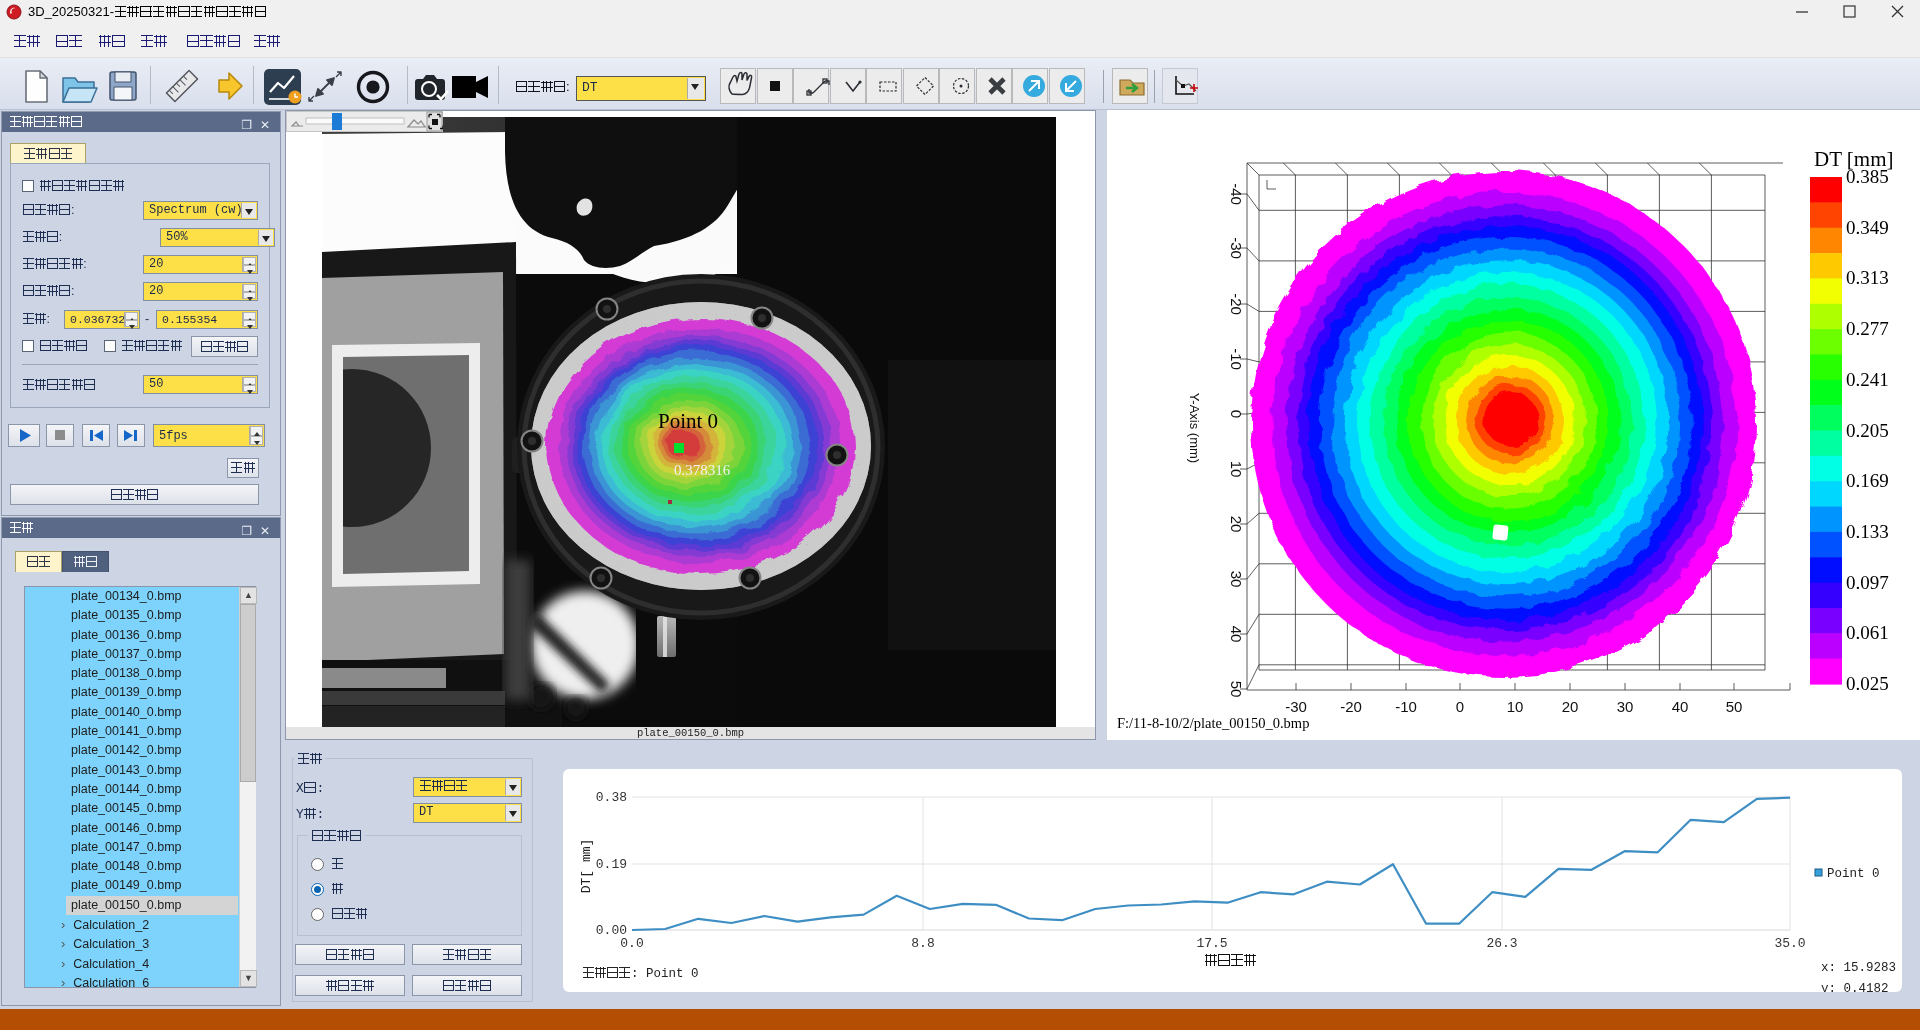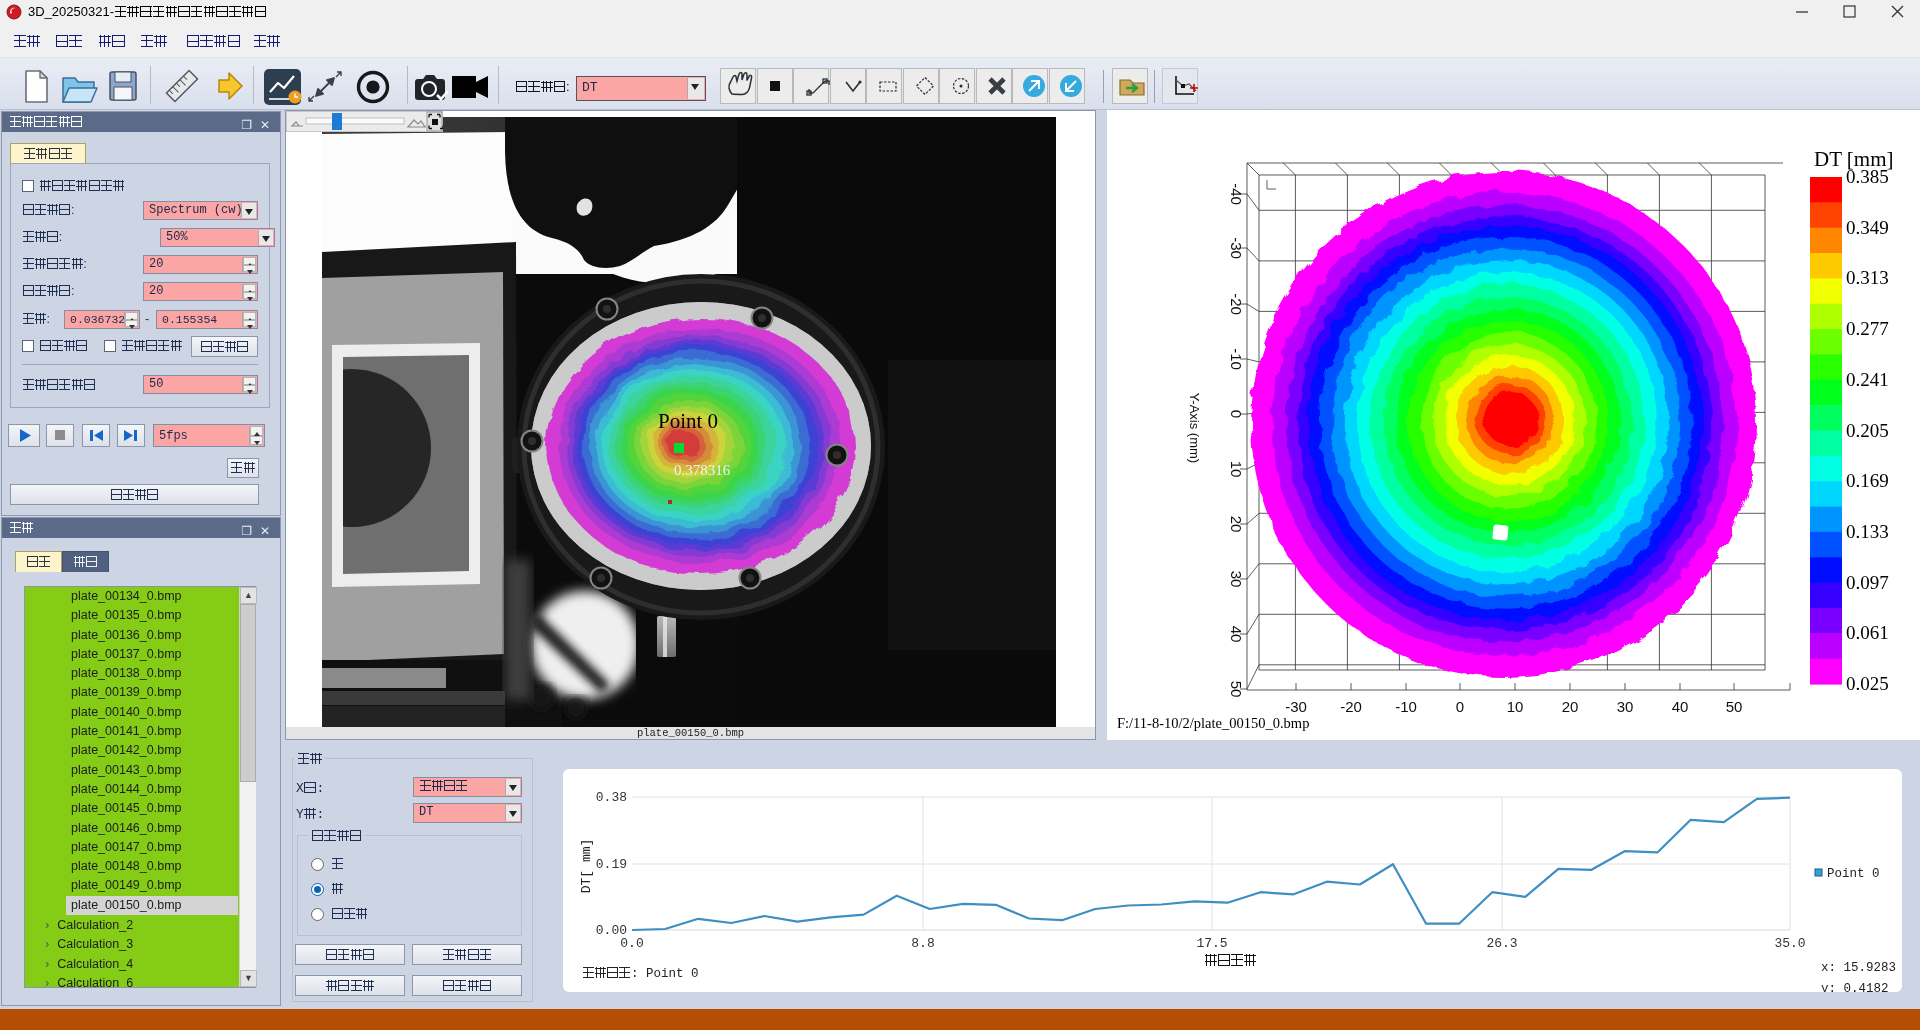--- a/index.html
+++ b/index.html
@@ -14,36 +14,36 @@
 linear-gradient(currentColor,currentColor) 0 8%/100% 9% no-repeat,
 linear-gradient(currentColor,currentColor) 0 62%/100% 9% no-repeat,
 linear-gradient(currentColor,currentColor) 47% 0/9% 100% no-repeat}
 .zh b.v2{background:linear-gradient(currentColor,currentColor) 0 0/9% 100% no-repeat,
 linear-gradient(currentColor,currentColor) 100% 0/9% 100% no-repeat,
 linear-gradient(currentColor,currentColor) 0 0/100% 9% no-repeat,
 linear-gradient(currentColor,currentColor) 0 52%/100% 9% no-repeat,
 linear-gradient(currentColor,currentColor) 0 100%/100% 9% no-repeat}
 .ptitle{height:20px;background:#5b6a89;color:#fff;font-size:12.5px;line-height:20px;padding-left:7px}
 .ptitle .ic{position:absolute;top:3px;color:#e8ecf4;font-size:12px}
-.combo{position:absolute;background:#fca5a5;border:1px solid #828ea4;font-family:"Liberation Mono",monospace;font-size:12px;color:#1b2a4a}
+.combo{position:absolute;background:#fde047;border:1px solid #828ea4;font-family:"Liberation Mono",monospace;font-size:12px;color:#1b2a4a}
 .combo span{position:absolute;left:5px;top:1px;white-space:nowrap}
 .dd{position:absolute;right:1px;top:1px;bottom:1px;width:15px;background:#e8e8e8;border-left:1px solid #aaa}
 .dd:after{content:"";position:absolute;left:3px;top:6px;border:4px solid transparent;border-top:6px solid #222}
 .sp{position:absolute;right:1px;top:1px;bottom:1px;width:14px;background:#ececec;border-left:1px solid #aaa}
 .sp i{position:absolute;left:0;right:0;height:50%;border:1px solid #b4b4b4;background:#f2f2f2}
 .sp i.dn{top:50%}
 .sp i:after{content:"";position:absolute;left:3px;border:3px solid transparent}
 .sp i.up:after{top:2px;border-bottom:4px solid #333}
 .sp i.dn:after{top:4px;border-top:4px solid #333}
 .lbl{position:absolute;font-size:12.5px;color:#1c2c50;white-space:nowrap}
 .btn{position:absolute;background:linear-gradient(#f4f5f8,#dde1e9);border:1px solid #8b96ab;font-size:12.5px;color:#1c2c50;text-align:center}
 .cbx{position:absolute;width:12px;height:12px;background:#fff;border:1px solid #5a6576}
 .gb{position:absolute;border:1px solid #9aa6bb}
 .li{height:19.3px;line-height:19.3px;font-size:12.5px;color:#1d1d1d;padding-left:46px;white-space:nowrap}
-.li.c{padding-left:20px}
+.li.c{padding-left:36px}
 .li .ar{color:#555;margin-right:8px;font-size:13px}
 .tabY{position:absolute;background:#fdf4cb;border:1px solid #a8a269;border-bottom:none;color:#2b3246;font-size:12.5px;text-align:center;line-height:20px}
 .tabD{position:absolute;background:#50607f;border:1px solid #44526d;border-bottom:none;color:#f0f2f6;font-size:12.5px;text-align:center;line-height:20px}
 .tbtn{position:absolute;width:36px;height:36px;top:68px;background:#ececec;border:1px solid #b9b9b9}
 .mono{font-family:"Liberation Mono",monospace}
 </style></head><body>
 <div id="win">
 <div class="abs" style="left:0;top:0;width:1920px;height:57px;background:#f0f0f0"></div>
     <svg class="abs" style="left:6px;top:4px" width="16" height="16">
       <circle cx="8" cy="8" r="7" fill="#cf1b24"></circle>
@@ -247,21 +247,21 @@
         <i class="up"></i>
         <i class="dn"></i>
       </div>
     </div>
     <div class="btn zh" style="left:227px;top:458px;width:32px;height:20px;line-height:19px"><b class="v0"></b><b class="v1"></b></div>
     <div class="btn zh" style="left:10px;top:484px;width:249px;height:21px;line-height:20px"><b class="v2"></b><b class="v0"></b><b class="v1"></b><b class="v2"></b></div>
     <div class="abs" style="left:1px;top:517px;width:280px;height:489px;background:#cdd4e3;border:1px solid #8f99ad"></div>
     <div class="abs ptitle zh" style="left:2px;top:518px;width:278px"><b class="v0"></b><b class="v1"></b><span class="ic" style="right:28px">❐</span><span class="ic" style="right:10px">✕</span></div>
     <div class="tabY zh" style="left:15px;top:551px;width:47px;height:21px"><b class="v2"></b><b class="v0"></b></div>
     <div class="tabD zh" style="left:62px;top:551px;width:47px;height:21px"><b class="v1"></b><b class="v2"></b></div>
-    <div class="abs" style="left:24px;top:586px;width:232px;height:402px;background:#84cc16;border:1px solid #8b95a9;overflow:hidden">
+    <div class="abs" style="left:24px;top:586px;width:232px;height:402px;background:#7dd3fc;border:1px solid #8b95a9;overflow:hidden">
       <div class="li">plate_00134_0.bmp</div>
       <div class="li">plate_00135_0.bmp</div>
       <div class="li">plate_00136_0.bmp</div>
       <div class="li">plate_00137_0.bmp</div>
       <div class="li">plate_00138_0.bmp</div>
       <div class="li">plate_00139_0.bmp</div>
       <div class="li">plate_00140_0.bmp</div>
       <div class="li">plate_00141_0.bmp</div>
       <div class="li">plate_00142_0.bmp</div>
       <div class="li">plate_00143_0.bmp</div>

